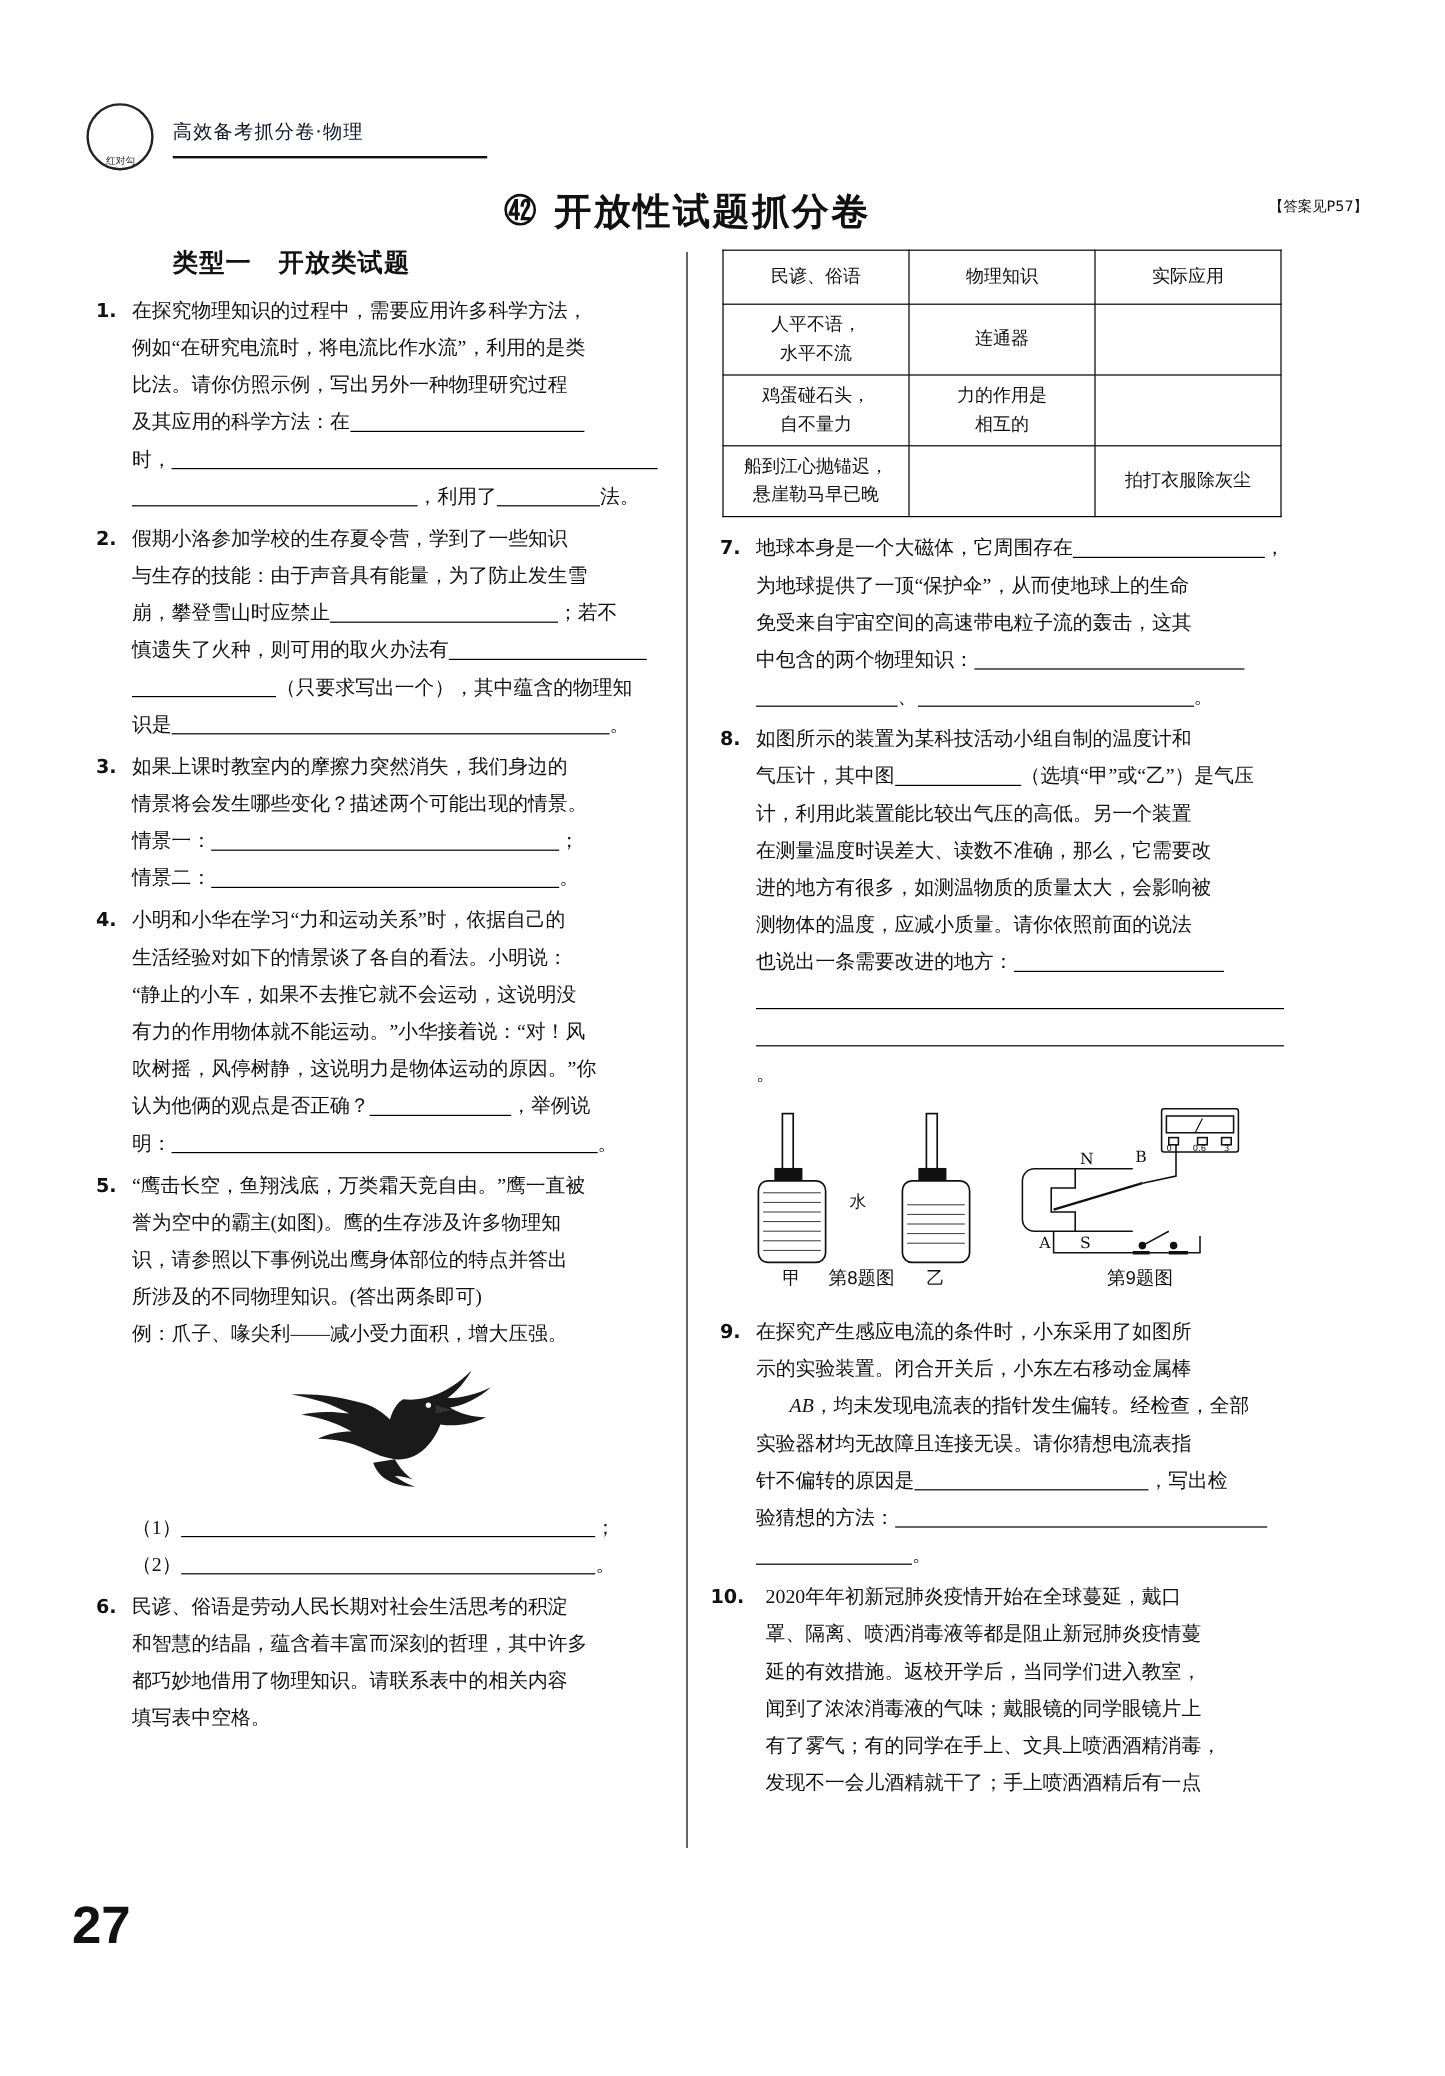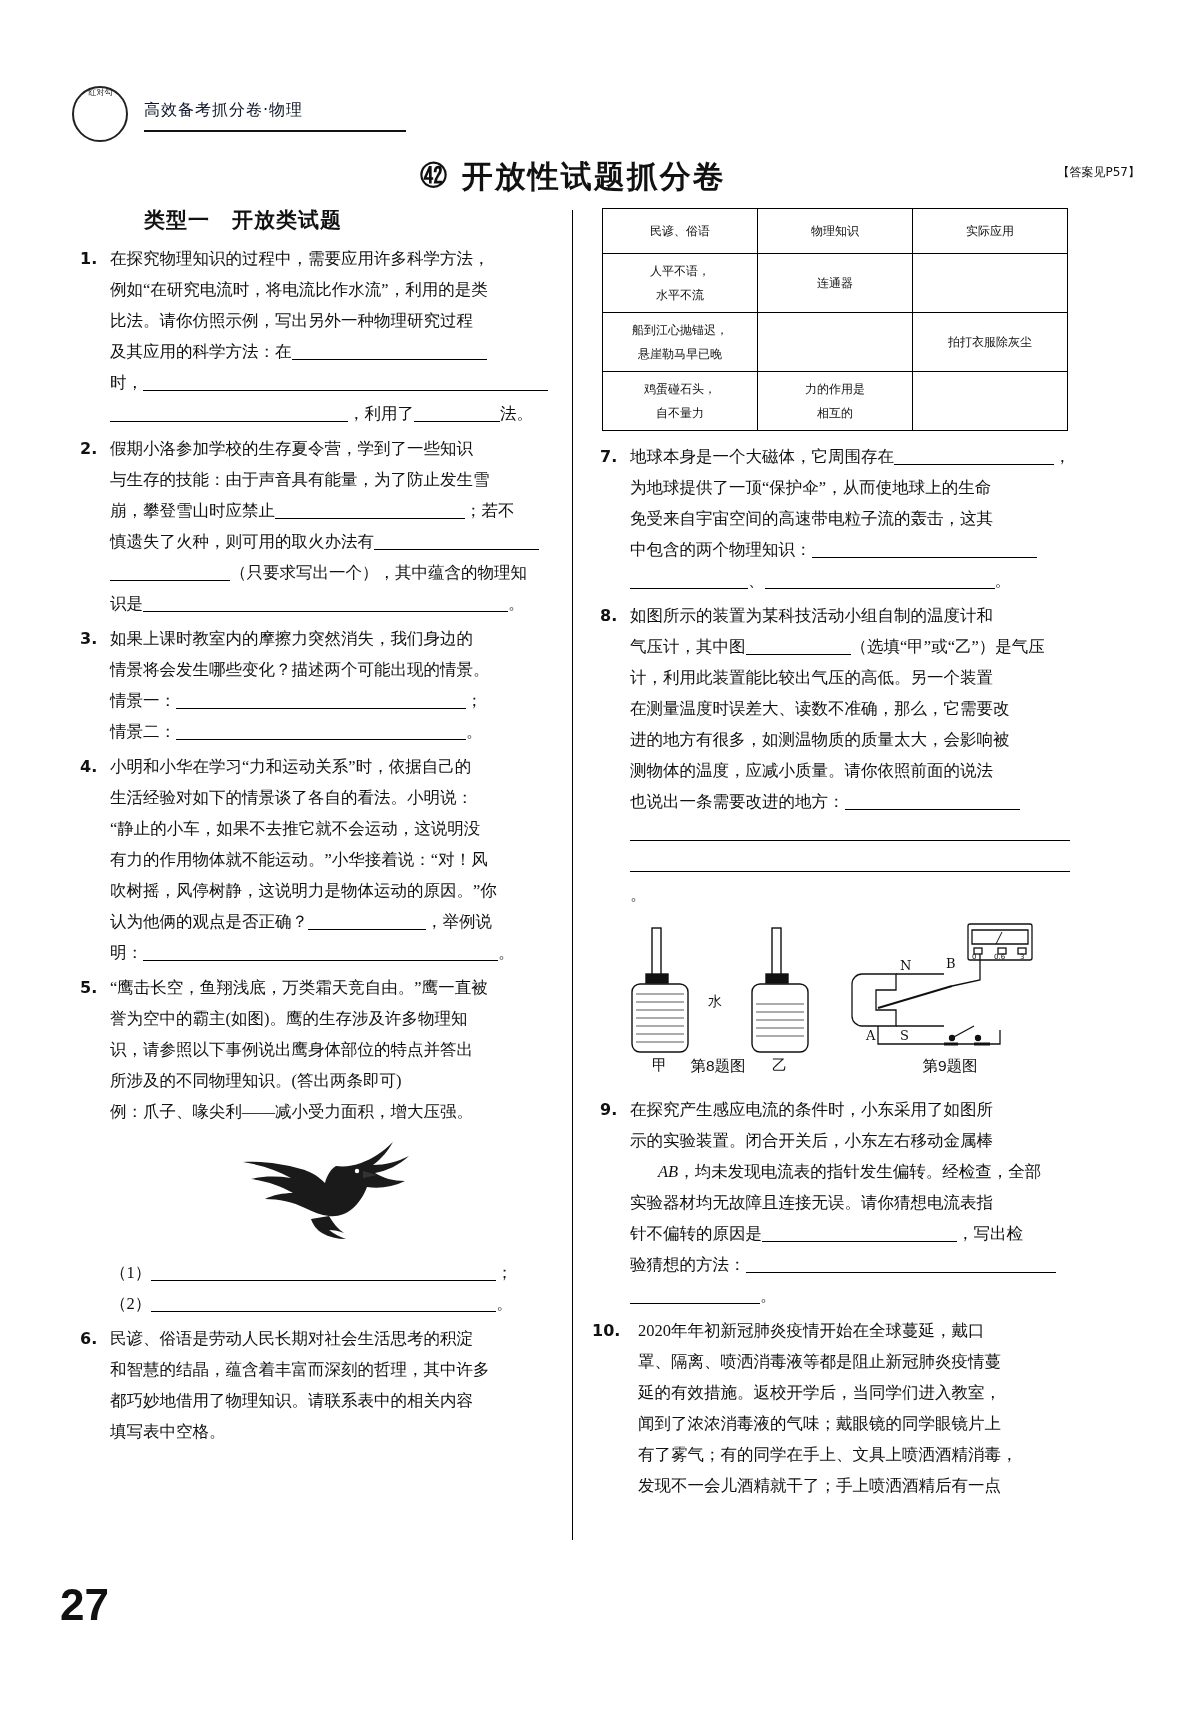--- a/index.html
+++ b/index.html
@@ -17,21 +17,21 @@
   }
   
   .hdr{
     position:absolute;left:72px;top:86px;width:1060px;height:58px;
   }
   .seal{
     position:absolute;left:0;top:0;width:56px;height:56px;
     border-radius:50%;
     border:2px solid #222;
     box-sizing:border-box;
-    display:flex;align-items:flex-start;justify-content:center;
+    display:flex;align-items:flex-end;justify-content:center;
     font-size:9px;line-height:1.05;text-align:center;
     font-family:"DejaVu Serif", serif;
     color:#222;
     letter-spacing:0px;
   }
   .seal span{display:block;transform:scale(.9);}
   .hdr-title{
     position:absolute;left:72px;top:14px;
     font-size:16px;font-weight:normal;letter-spacing:1px;
     font-family:"DejaVu Sans", sans-serif;
@@ -92,21 +92,21 @@
     display:inline-block;
     border-bottom:1px solid #000;
     height:19px;
     vertical-align:-3px;
   }
   
   .tbl{
     border-collapse:collapse;
     width:466px;
     margin:2px 0 10px 2px;
-    font-size:12px;
+    font-size:15px;
     line-height:24px;
     table-layout:fixed;
   }
   .tbl td{
     border:1px solid #000;
     text-align:center;
     padding:5px 2px;
     height:34px;
     vertical-align:middle;
   }
@@ -241,36 +241,36 @@
       <tr>
         <td>
           <span>人平不语，</span><br>
           <span>水平不流</span>
         </td>
         <td>连通器</td>
         <td></td>
       </tr>
       <tr>
         <td>
-          <span>船到江心抛锚迟，</span><br>
-          <span>悬崖勒马早已晚</span>
-        </td>
-        <td></td>
-        <td>拍打衣服除灰尘</td>
-      </tr>
-      <tr>
-        <td>
           <span>鸡蛋碰石头，</span><br>
           <span>自不量力</span>
         </td>
         <td>
           <span>力的作用是</span><br>
           <span>相互的</span>
         </td>
         <td></td>
+      </tr>
+      <tr>
+        <td>
+          <span>船到江心抛锚迟，</span><br>
+          <span>悬崖勒马早已晚</span>
+        </td>
+        <td></td>
+        <td>拍打衣服除灰尘</td>
       </tr>
     </tbody>
       </table>
 
     <div class="q">
       <span class="qnum">7.</span>
       <span>地球本身是一个大磁体，它周围存在</span><span class="ln" style="width:160px"></span><span>，</span><br>
       <span>为地球提供了一顶“保护伞”，从而使地球上的生命</span><br>
       <span>免受来自宇宙空间的高速带电粒子流的轰击，这其</span><br>
       <span>中包含的两个物理知识：</span><span class="ln" style="width:225px"></span><br>

